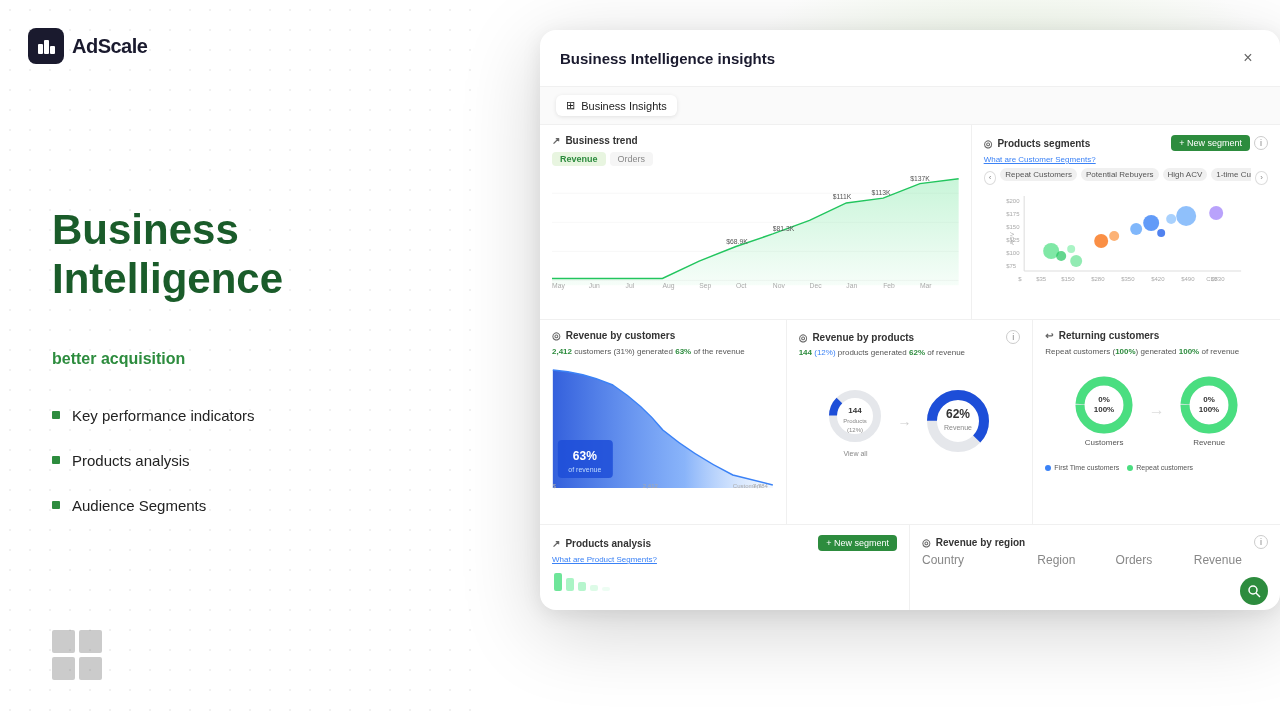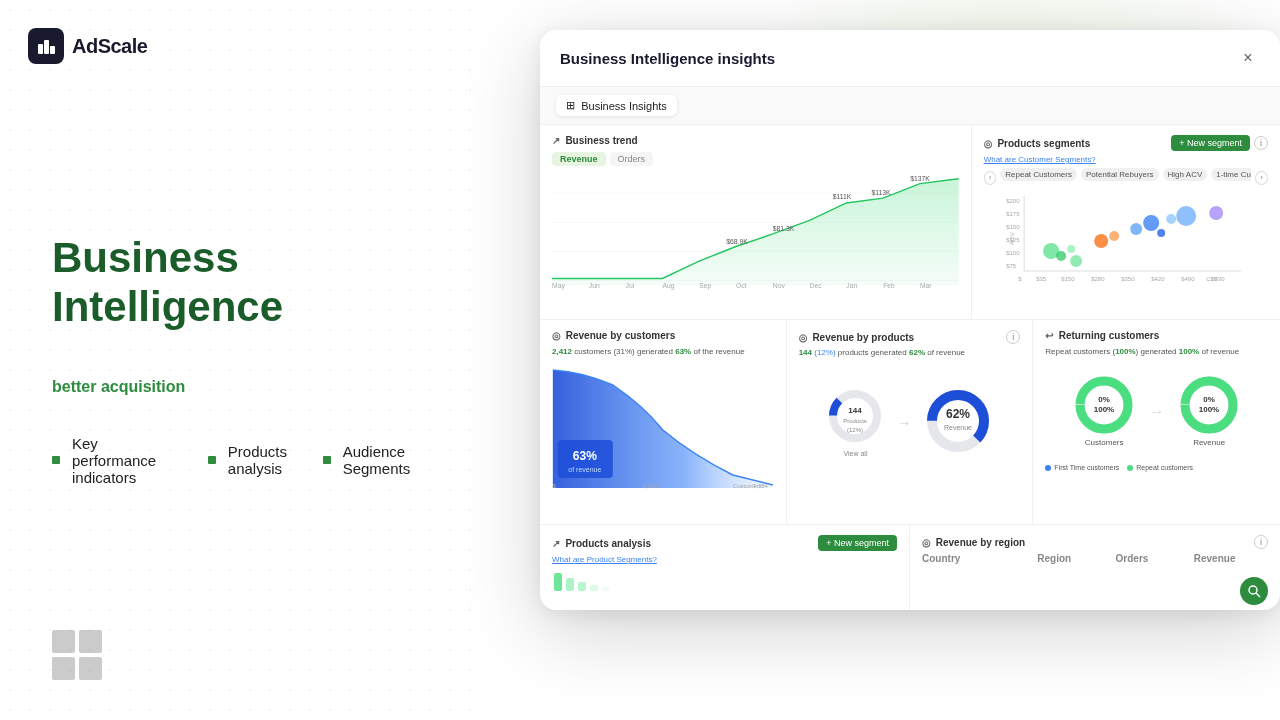--- a/index.html
+++ b/index.html
@@ -95,21 +95,21 @@
       margin-bottom: 36px;
     }
     .subtitle .highlight {
       color: #2d8c3e;
       font-weight: 600;
     }
 
     .feature-list {
       list-style: none;
       display: flex;
-      flex-direction: row;
+      flex-direction: column;
       gap: 28px;
     }
     .feature-item {
       display: flex;
       align-items: center;
       gap: 12px;
       font-size: 15px;
       color: #222;
     }
     .feature-bullet {
@@ -395,23 +395,23 @@
       margin-bottom: 4px;
     }
 
     .table-header {
       display: grid;
       grid-template-columns: 1.5fr 1fr 1fr 1fr;
       gap: 4px;
       margin-top: 4px;
     }
     .table-header-cell {
-      font-size: 10px;
+      font-size: 12px;
       color: #888;
-      font-weight: 700;
+      font-weight: 400;
     }
 
     
     .legend {
       display: flex;
       gap: 8px;
       margin-top: 4px;
     }
     .legend-item {
       display: flex;

